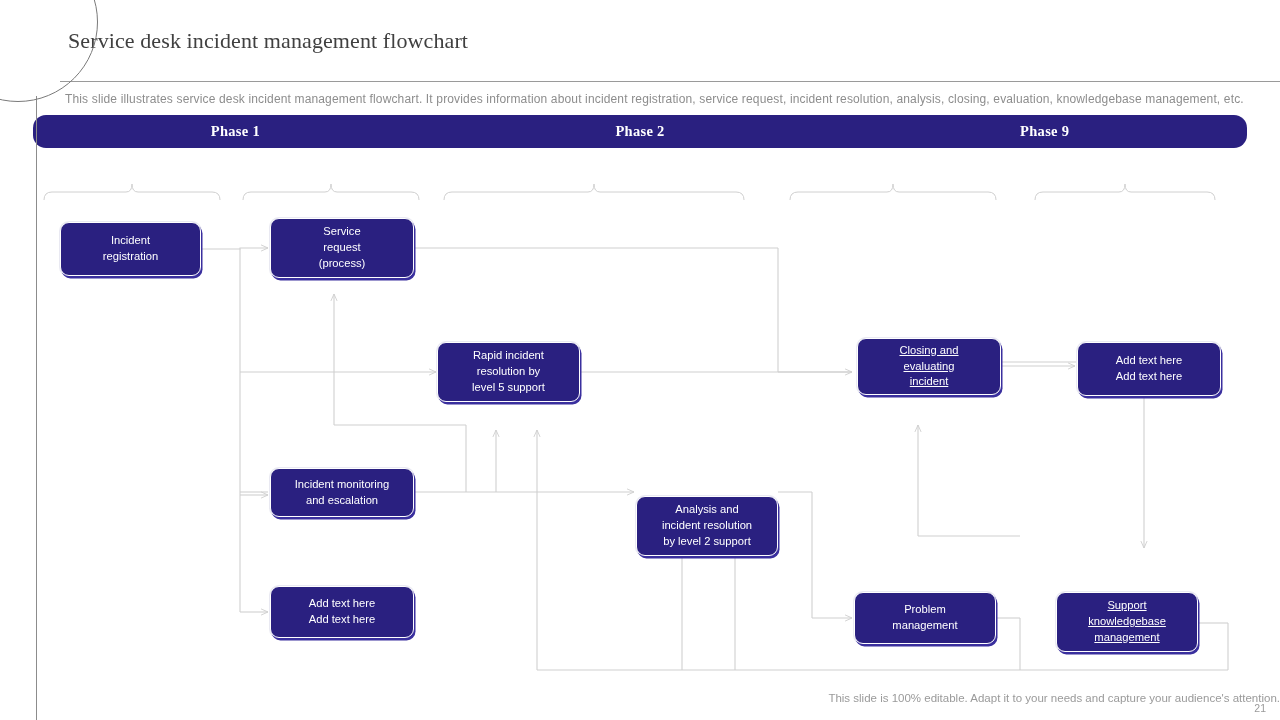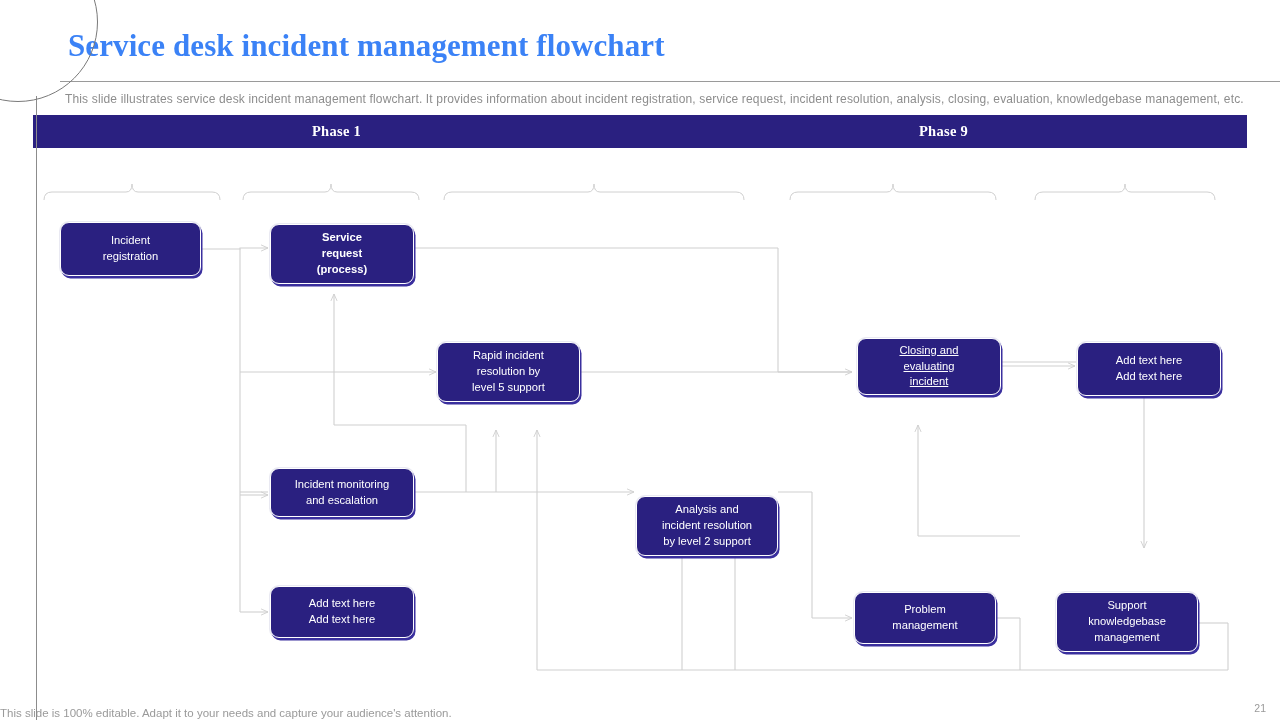--- a/index.html
+++ b/index.html
@@ -27,23 +27,23 @@
     width: 1px; height: 624px;
     background: #8c8c8c;
     z-index: 2;
   }
 
   
   .page-title {
     position: absolute;
     left: 68px; top: 28px;
     font-family: "Liberation Serif", serif;
-    font-size: 31px;
-    font-weight: 700;
-    color: #3b82f6;
+    font-size: 22px;
+    font-weight: 400;
+    color: #404040;
     letter-spacing: .1px;
     white-space: nowrap;
   }
   .title-rule {
     position: absolute;
     left: 60px; top: 81px;
     width: 1220px; height: 1px;
     background: #9a9a9a;
   }
   .page-subtitle {
@@ -54,21 +54,21 @@
     letter-spacing: .15px;
     white-space: nowrap;
   }
 
   
   .phase-bar {
     position: absolute;
     left: 33px; top: 115px;
     width: 1214px; height: 33px;
     background: #2a2080;
-    border-radius: 0;
+    border-radius: 13px;
     display: flex;
   }
   .phase-cell {
     flex: 1 1 0;
     display: flex;
     align-items: center;
     justify-content: center;
   }
   .phase-cell > span {
     font-family: "Liberation Serif", serif;
@@ -104,22 +104,22 @@
     font-size: 11.2px;
     line-height: 1.42;
     padding: 4px 6px;
     z-index: 5;
     white-space: pre-line;
   }
 
   
   .footer-note {
     position: absolute;
-    left: 0; right: 0; top: 707px;
-    text-align: left;
+    left: 0; right: 0; top: 692px;
+    text-align: right;
     font-size: 11.5px;
     color: #9a9a9a;
   }
   .page-num {
     position: absolute;
     right: 14px; top: 702px;
     font-size: 10.5px;
     color: #9a9a9a;
   }
 </style>
@@ -129,20 +129,23 @@
 <div class="deco-arc"></div>
 <div class="deco-vline"></div>
 
 <div class="page-title">Service desk incident management flowchart</div>
 <div class="title-rule"></div>
 <div class="page-subtitle">This slide illustrates service desk incident management  flowchart. It provides information about incident registration, service request, incident resolution, analysis, closing, evaluation, knowledgebase management, etc.</div>
 
 <div class="phase-bar">
   <div class="phase-cell">
       <span>Phase 1</span>
+    </div>
+  <div class="phase-cell">
+      <span>Phase 2</span>
     </div>
   <div class="phase-cell">
       <span>Phase 9</span>
     </div>
 </div>
 
 <svg class="brackets" viewBox="0 0 1280 60">
   <g fill="none" stroke="#d0d0d0" stroke-width="1">
     <path d="M44,52 Q44,44 52,44 L126,44 Q132,44 132,36 Q132,44 138,44 L212,44 Q220,44 220,52"></path>
     <path d="M243,52 Q243,44 251,44 L325,44 Q331,44 331,36 Q331,44 337,44 L411,44 Q419,44 419,52"></path>
@@ -207,38 +210,38 @@
     <path d="M1144,362 L1144,548" marker-end="url(#arw)"></path>
 
     <path d="M1198,623 L1228,623"></path>
     <path d="M1228,623 L1228,670"></path>
     <path d="M1228,670 L1020,670"></path>
   </g>
 </svg>
 
 <div class="node" style="left:60px;  top:222px; width:141px; height:54px;">Incident
 registration</div>
-<div class="node" style="left:270px; top:224px; width:144px; height:60px;font-weight:bold;">Service
+<div class="node" style="left:270px; top:218px; width:144px; height:60px;">Service
 request
 (process)</div>
 <div class="node" style="left:270px; top:468px; width:144px; height:49px;">Incident monitoring
 and escalation</div>
 <div class="node" style="left:270px; top:586px; width:144px; height:52px;">Add text here
 Add text here</div>
 <div class="node" style="left:437px; top:342px; width:143px; height:60px;">Rapid incident
 resolution by
 level 5 support</div>
 <div class="node" style="left:636px; top:462px; width:142px; height:60px;margin-top:34px;">Analysis and
 incident resolution
 by level 2 support</div>
 <div class="node" style="left:857px; top:338px; width:144px; height:57px;text-decoration:underline;">Closing and
 evaluating
 incident</div>
 <div class="node" style="left:854px; top:592px; width:142px; height:52px;">Problem
 management</div>
 <div class="node" style="left:1077px;top:342px; width:144px; height:54px;">Add text here
 Add text here</div>
-<div class="node" style="left:1056px;top:592px; width:142px; height:60px;">Support
+<div class="node" style="left:1056px;top:592px; width:142px; height:60px;text-decoration:underline;">Support
 knowledgebase
 management</div>
 
 <div class="footer-note">This slide is 100% editable. Adapt it to your needs and capture your audience's attention.</div>
 <div class="page-num">21</div>
 
 </body></html>

